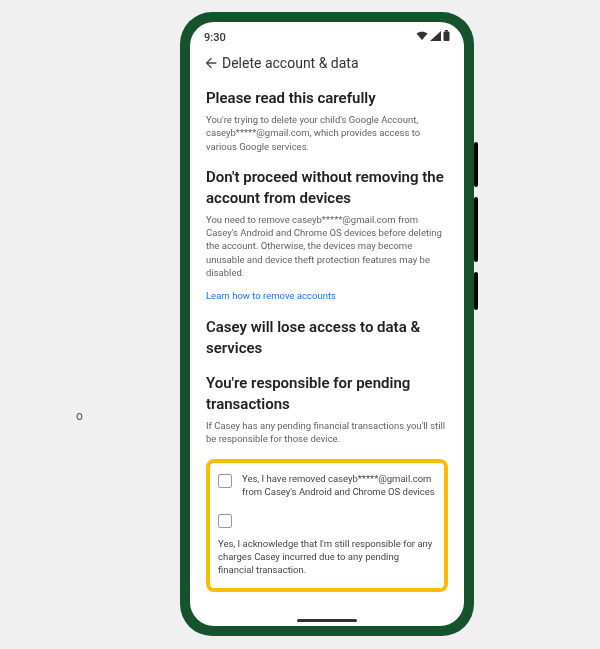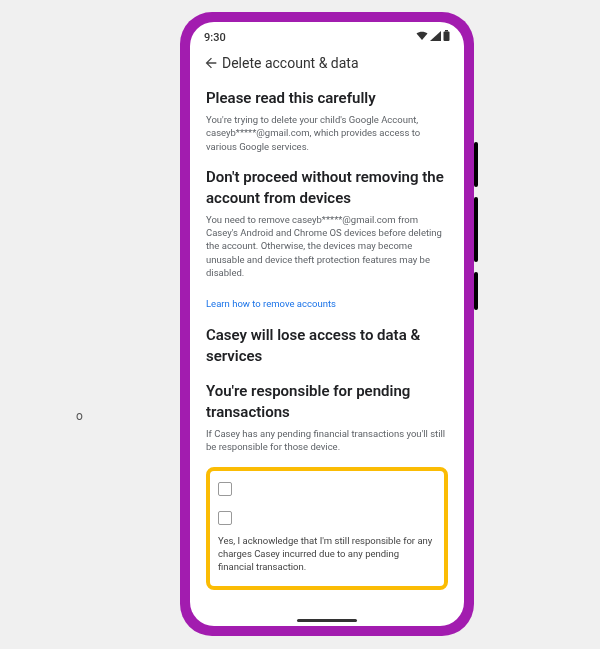--- a/index.html
+++ b/index.html
@@ -17,21 +17,21 @@
       top: 409px;
       font-size: 12px;
       color: #555;
     }
     .phone-frame {
       position: absolute;
       left: 180px;
       top: 12px;
       width: 294px;
       height: 624px;
-      background: #a21caf;
+      background: #14532d;
       border-radius: 32px;
       padding: 10px;
     }
     .side-button {
       position: absolute;
       background: #000;
       border-radius: 2px;
     }
     .side-button.b1 { right: -4px; top: 130px; width: 4px; height: 45px; }
     .side-button.b2 { right: -4px; top: 185px; width: 4px; height: 65px; }
@@ -93,21 +93,21 @@
     .section-body {
       font-size: 9.5px;
       color: #5f6368;
     }
     .section-body p { margin-bottom: 8px; }
     .link {
       color: #1a73e8;
       font-size: 9.5px;
       cursor: pointer;
       display: inline-block;
-      margin-top: 10px;
+      margin-top: 2px;
     }
     .highlight-box {
       border: 4px solid #fbbc04;
       border-radius: 8px;
       padding: 10px 8px 8px 8px;
       margin-top: 10px;
     }
     .checkbox-row {
       display: flex;
       align-items: flex-start;
@@ -206,20 +206,21 @@
       </div>
 
       <div class="section">
         <div class="section-title">You're responsible for pending transactions</div>
         <div class="section-body">If Casey has any pending financial transactions you'll still be responsible for those device.</div>
       </div>
 
       <div class="highlight-box">
         <div class="checkbox-row">
           <div class="checkbox"></div>
+          <div class="checkbox-label">Yes, I have removed caseyb*****@gmail.com from Casey's Android and Chrome OS devices</div>
         </div>
         <div class="checkbox-row">
           <div class="checkbox"></div>
           <div class="checkbox-label">Yes, I acknowledge that I'm still responsible for any charges Casey incurred due to any pending financial transaction.</div>
         </div>
       </div>
 
     </div>
 
     <div class="nav-indicator"></div>

